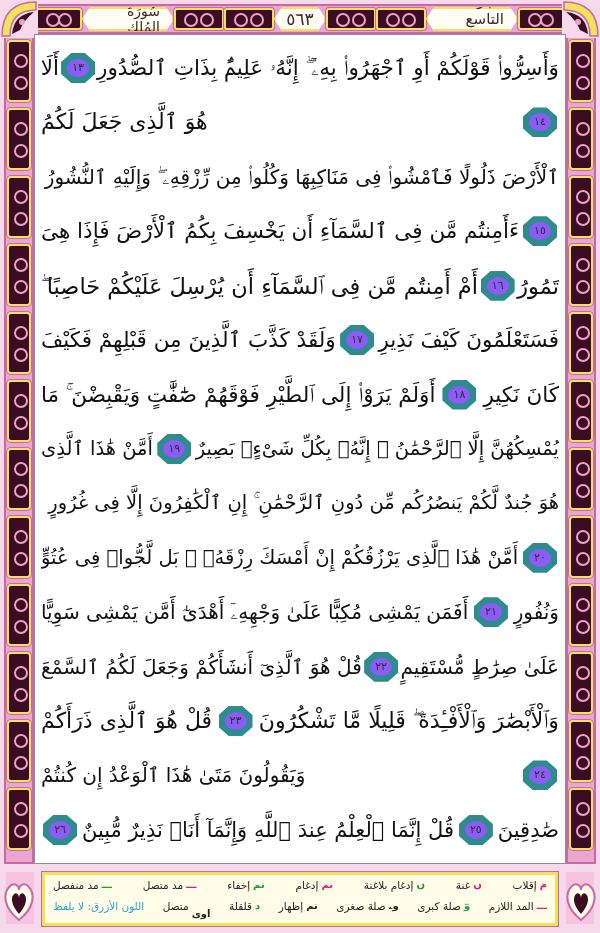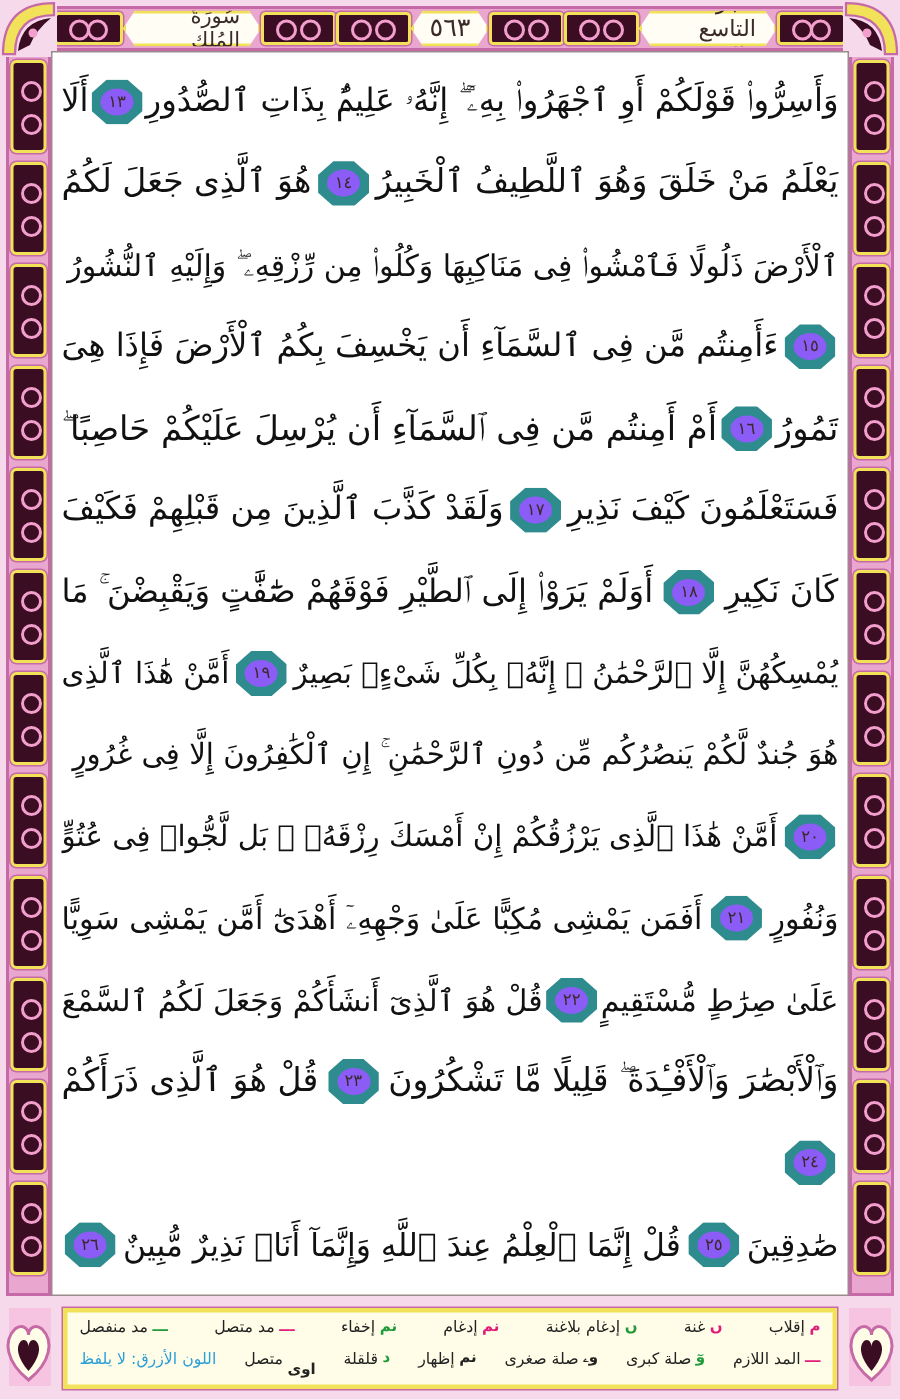--- a/index.html
+++ b/index.html
@@ -210,21 +210,20 @@
 <div class="page">
   <div class="lines" id="lines">
       <div class="line" style="font-size: 21.5px;">
         <span class="seg">وَأَسِرُّوا۟ قَوْلَكُمْ أَوِ ٱجْهَرُوا۟ بِهِۦٓ ۖ إِنَّهُۥ عَلِيمٌۢ بِذَاتِ ٱلصُّدُورِ</span>
         <span class="ayah">
           <span>١٣</span>
         </span>
         <span class="seg">أَلَا</span>
       </div>
       <div class="line" style="font-size: 22px;">
-        <span class="seg">يَعْلَمُ مَنْ خَلَقَ وَهُوَ ٱللَّطِيفُ ٱلْخَبِيرُ</span>
         <span class="ayah">
           <span>١٤</span>
         </span>
         <span class="seg">هُوَ ٱلَّذِى جَعَلَ لَكُمُ</span>
       </div>
       <div class="line" style="font-size: 20px;">
         <span class="seg">ٱلْأَرْضَ ذَلُولًا فَٱمْشُوا۟ فِى مَنَاكِبِهَا وَكُلُوا۟ مِن رِّزْقِهِۦ ۖ وَإِلَيْهِ ٱلنُّشُورُ</span>
       </div>
       <div class="line" style="font-size: 21.5px;">
         <span class="ayah">
@@ -287,20 +286,21 @@
         <span class="seg">وَٱلْأَبْصَٰرَ وَٱلْأَفْـِٔدَةَ ۖ قَلِيلًا مَّا تَشْكُرُونَ</span>
         <span class="ayah">
           <span>٢٣</span>
         </span>
         <span class="seg">قُلْ هُوَ ٱلَّذِى ذَرَأَكُمْ</span>
       </div>
       <div class="line" style="font-size: 20px;">
         <span class="ayah">
           <span>٢٤</span>
         </span>
+        <span class="seg">وَيَقُولُونَ مَتَىٰ هَٰذَا ٱلْوَعْدُ إِن كُنتُمْ</span>
       </div>
       <div class="line" style="font-size: 21px;">
         <span class="seg">صَٰدِقِينَ</span>
         <span class="ayah">
           <span>٢٥</span>
         </span>
         <span class="seg">قُلْ إِنَّمَا ٱلْعِلْمُ عِندَ ٱللَّهِ وَإِنَّمَآ أَنَا۠ نَذِيرٌ مُّبِينٌ</span>
         <span class="ayah">
           <span>٢٦</span>
         </span>

